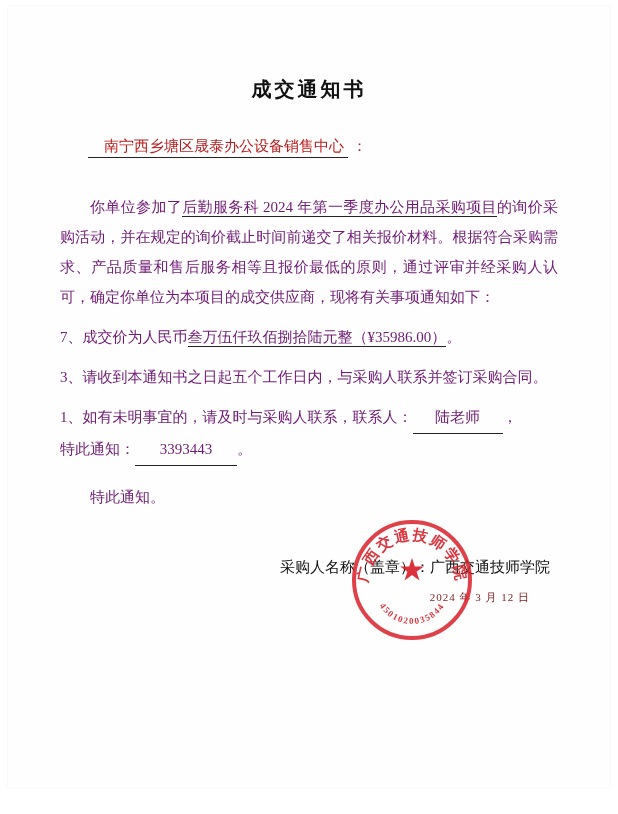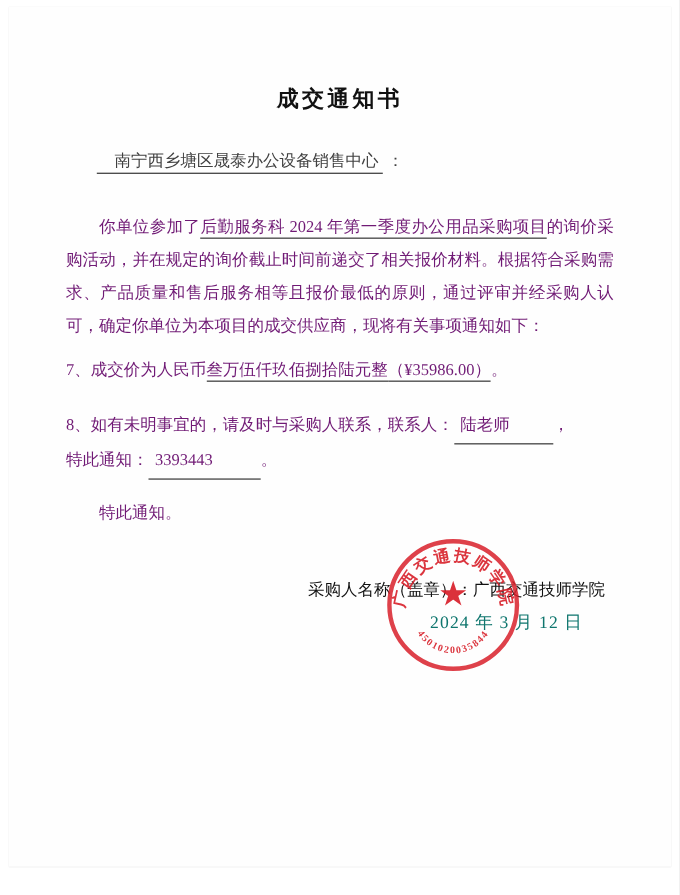--- a/index.html
+++ b/index.html
@@ -35,21 +35,21 @@
     text-align: center;
     font-size: 20px;
     font-weight: bold;
     letter-spacing: 3px;
     color: #111;
     margin: 0 0 34px 0;
     font-family: "Liberation Serif", "DejaVu Serif", serif;
   }
   .addressee-line {
     font-size: 15px;
-    color: #404040;
+    color: #b91c1c;
     margin: 0 0 34px 0;
     padding-left: 28px;
     white-space: nowrap;
   }
   .addressee-name {
     border-bottom: 1px solid #222;
     padding: 0 4px 1px 16px;
     display: inline-block;
   }
   .addressee-colon {
@@ -68,39 +68,39 @@
   }
   .ul {
     border-bottom: 1px solid #222;
     padding-bottom: 1px;
   }
   .gap-s { height: 10px; }
   .gap-m { height: 16px; }
   .blank {
     display: inline-block;
     border-bottom: 1px solid #222;
-    text-align: left;
+    text-align: center;
     padding: 0 6px 1px 6px;
   }
   .blank.w-name { min-width: 78px; }
   .blank.w-phone { min-width: 90px; }
   .sign-block {
     margin-top: 40px;
     text-align: right;
     position: relative;
   }
   .sign-line {
     font-size: 15px;
     color: #111;
     line-height: 30px;
     padding-right: 8px;
   }
   .date-line {
-    font-size: 16px;
-    color: #0f766e;
+    font-size: 11px;
+    color: #7f1d1d;
     line-height: 30px;
     padding-right: 28px;
     letter-spacing: 1px;
   }
   
   .seal {
     position: absolute;
     right: 82px;
     top: -36px;
     width: 128px;
@@ -131,25 +131,26 @@
     </p>
 
     <div class="gap-s"></div>
 
     <p class="para">
       <span>7、成交价为人民币</span><span class="ul">叁万伍仟玖佰捌拾陆元整</span><span class="ul">（¥35986.00）</span><span>。</span>
     </p>
 
     <div class="gap-s"></div>
 
+    <p class="para">3、请收到本通知书之日起五个工作日内，与采购人联系并签订采购合同。</p>
 
     <div class="gap-s"></div>
 
     <p class="para">
-      <span>8、如有未明事宜的，请及时与采购人联系，联系人：</span><span class="blank w-name">陆老师</span><span>，</span><br>
+      <span>1、如有未明事宜的，请及时与采购人联系，联系人：</span><span class="blank w-name">陆老师</span><span>，</span><br>
       <span>特此通知：</span><span class="blank w-phone">3393443</span><span>。</span>
     </p>
 
     <div class="gap-m"></div>
 
     <p class="para indent">特此通知。</p>
 
     <div class="sign-block">
 
       <div class="seal">

